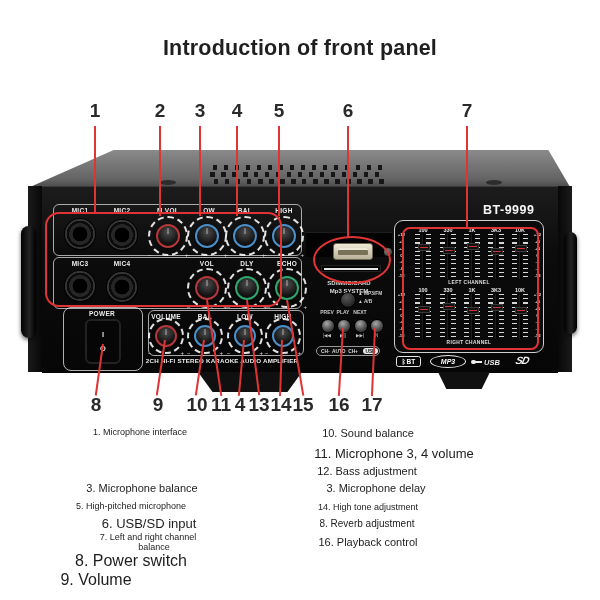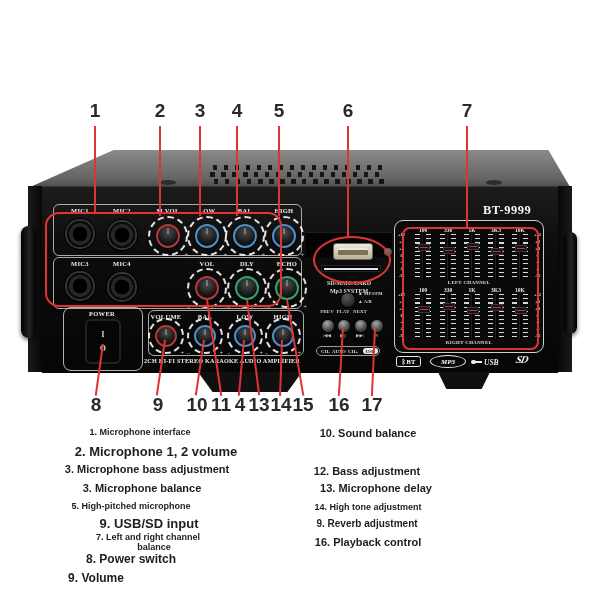--- a/index.html
+++ b/index.html
@@ -1,18 +1,18 @@
 <!DOCTYPE html>
 <html><head>
 <meta charset="utf-8">
 <style>
   html,body{margin:0;padding:0;}
   .stage{position:relative;width:600px;height:600px;background:#ffffff;overflow:hidden;
          font-family:"Liberation Sans","DejaVu Sans",sans-serif;}
-  .layer{position:absolute;inset:0;font-family:Liberation Serif, serif;}
+  .layer{position:absolute;inset:0;}
 
   
   .title{position:absolute;left:0;right:0;top:36px;text-align:center;
          font-size:21.5px;font-weight:800;color:#1f1f1f;letter-spacing:.2px;}
 
   
   .num{position:absolute;font-size:19px;font-weight:600;color:#2a2a2a;transform:translateX(-50%);z-index:6;}
   .rline{position:absolute;width:2px;background:#e03434;z-index:5;transform-origin:50% 0;}
   .redbox{position:absolute;border:2.5px solid #e03434;z-index:5;}
 
@@ -104,28 +104,29 @@
            box-sizing:border-box;display:flex;align-items:center;justify-content:center;
            font-size:7px;font-weight:800;font-style:italic;color:#fff;}
   .usblogo{position:absolute;left:474px;top:356px;height:12px;display:flex;align-items:center;gap:2px;
            font-size:7.5px;font-weight:800;font-style:italic;color:#eee;}
   .usbplug{width:8px;height:1.6px;background:#eee;position:relative;}
   .usbplug::before{content:"";position:absolute;left:-3px;top:-1.6px;width:4.5px;height:4.5px;border-radius:50%;background:#eee;}
   .sdlogo{position:absolute;left:516px;top:354px;font-size:10.5px;font-weight:800;font-style:italic;
           color:#f0f0f0;transform:skewX(-14deg);letter-spacing:-1px;}
 
   
-  .lg{position:absolute;transform:translateX(-50%);font-weight:700;color:#1d1d1d;white-space:nowrap;}
-  .lg-s{font-size:9px;} .lg-s2{font-size:10px;} .lg-m{font-size:11px;} .lg-l{font-size:13px;} .lg-xl{font-size:12px;}
+  .lg{position:absolute;transform:translateX(-50%);font-weight:400;color:#1d1d1d;white-space:nowrap;}
+  .lg-s{font-size:9px;} .lg-s2{font-size:10px;} .lg-m{font-size:11px;} .lg-l{font-size:13px;} .lg-xl{font-size:16px;}
 </style>
 </head>
 <body>
 
 <div class="stage">
 
+  <div class="title">Introduction of front panel</div>
 
   <div class="num" style="left:95px;top:100px">1</div>
   <div class="num" style="left:160px;top:100px">2</div>
   <div class="num" style="left:200px;top:100px">3</div>
   <div class="num" style="left:237px;top:100px">4</div>
   <div class="num" style="left:279px;top:100px">5</div>
   <div class="num" style="left:348px;top:100px">6</div>
   <div class="num" style="left:467px;top:100px">7</div>
 
   <div class="layer">
@@ -392,30 +393,29 @@
   <div class="num" style="left:197px;top:394px">10</div>
   <div class="num" style="left:221px;top:394px">11</div>
   <div class="num" style="left:240px;top:394px">4</div>
   <div class="num" style="left:259px;top:394px">13</div>
   <div class="num" style="left:281px;top:394px">14</div>
   <div class="num" style="left:303px;top:394px">15</div>
   <div class="num" style="left:339px;top:394px">16</div>
   <div class="num" style="left:372px;top:394px">17</div>
 
   <div class="lg lg-s" style="left:140px;top:427px">1. Microphone interface</div>
-  <div class="lg lg-l" style="left:156px;top:444px">2. Microphone 1, 2 volume</div>
-  <div class="lg lg-m" style="left:147px;top:463px">3. Microphone bass adjustment</div>
   <div class="lg lg-m" style="left:142px;top:482px">3. Microphone balance</div>
   <div class="lg lg-s" style="left:131px;top:501px">5. High-pitched microphone</div>
-  <div class="lg lg-l" style="left:149px;top:516px">9. USB/SD input</div>
+  <div class="lg lg-l" style="left:149px;top:516px">6. USB/SD input</div>
   <div class="lg lg-s" style="left:148px;top:532px">7. Left and right channel</div>
   <div class="lg lg-s" style="left:154px;top:542px">balance</div>
   <div class="lg lg-xl" style="left:131px;top:552px">8. Power switch</div>
   <div class="lg lg-xl" style="left:96px;top:571px">9. Volume</div>
 
   <div class="lg lg-m" style="left:368px;top:427px">10. Sound balance</div>
+  <div class="lg lg-l" style="left:394px;top:446px">11. Microphone 3, 4 volume</div>
   <div class="lg lg-m" style="left:367px;top:465px">12. Bass adjustment</div>
-  <div class="lg lg-m" style="left:376px;top:482px">13. Microphone delay</div>
+  <div class="lg lg-m" style="left:376px;top:482px">3. Microphone delay</div>
   <div class="lg lg-s" style="left:368px;top:502px">14. High tone adjustment</div>
-  <div class="lg lg-s2" style="left:367px;top:518px">9. Reverb adjustment</div>
+  <div class="lg lg-s2" style="left:367px;top:518px">8. Reverb adjustment</div>
   <div class="lg lg-m" style="left:368px;top:536px">16. Playback control</div>
 
 </div>
 
 </body></html>

